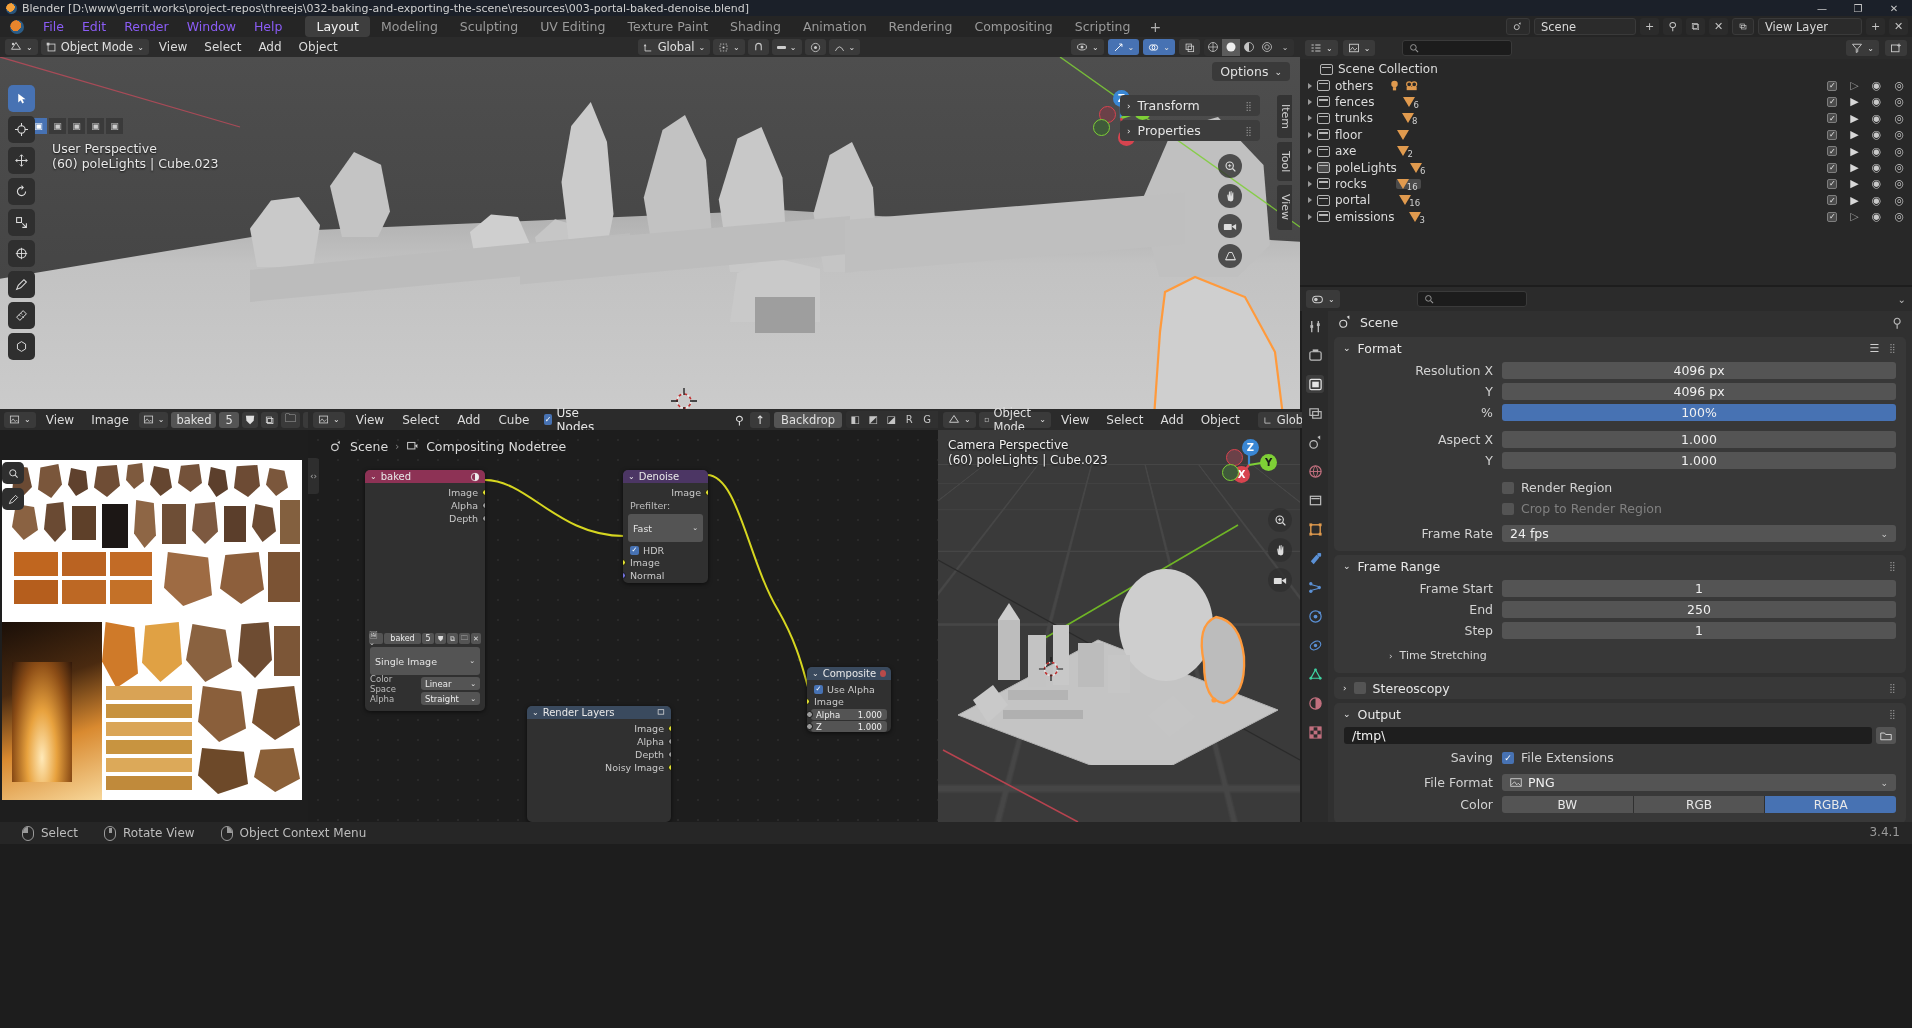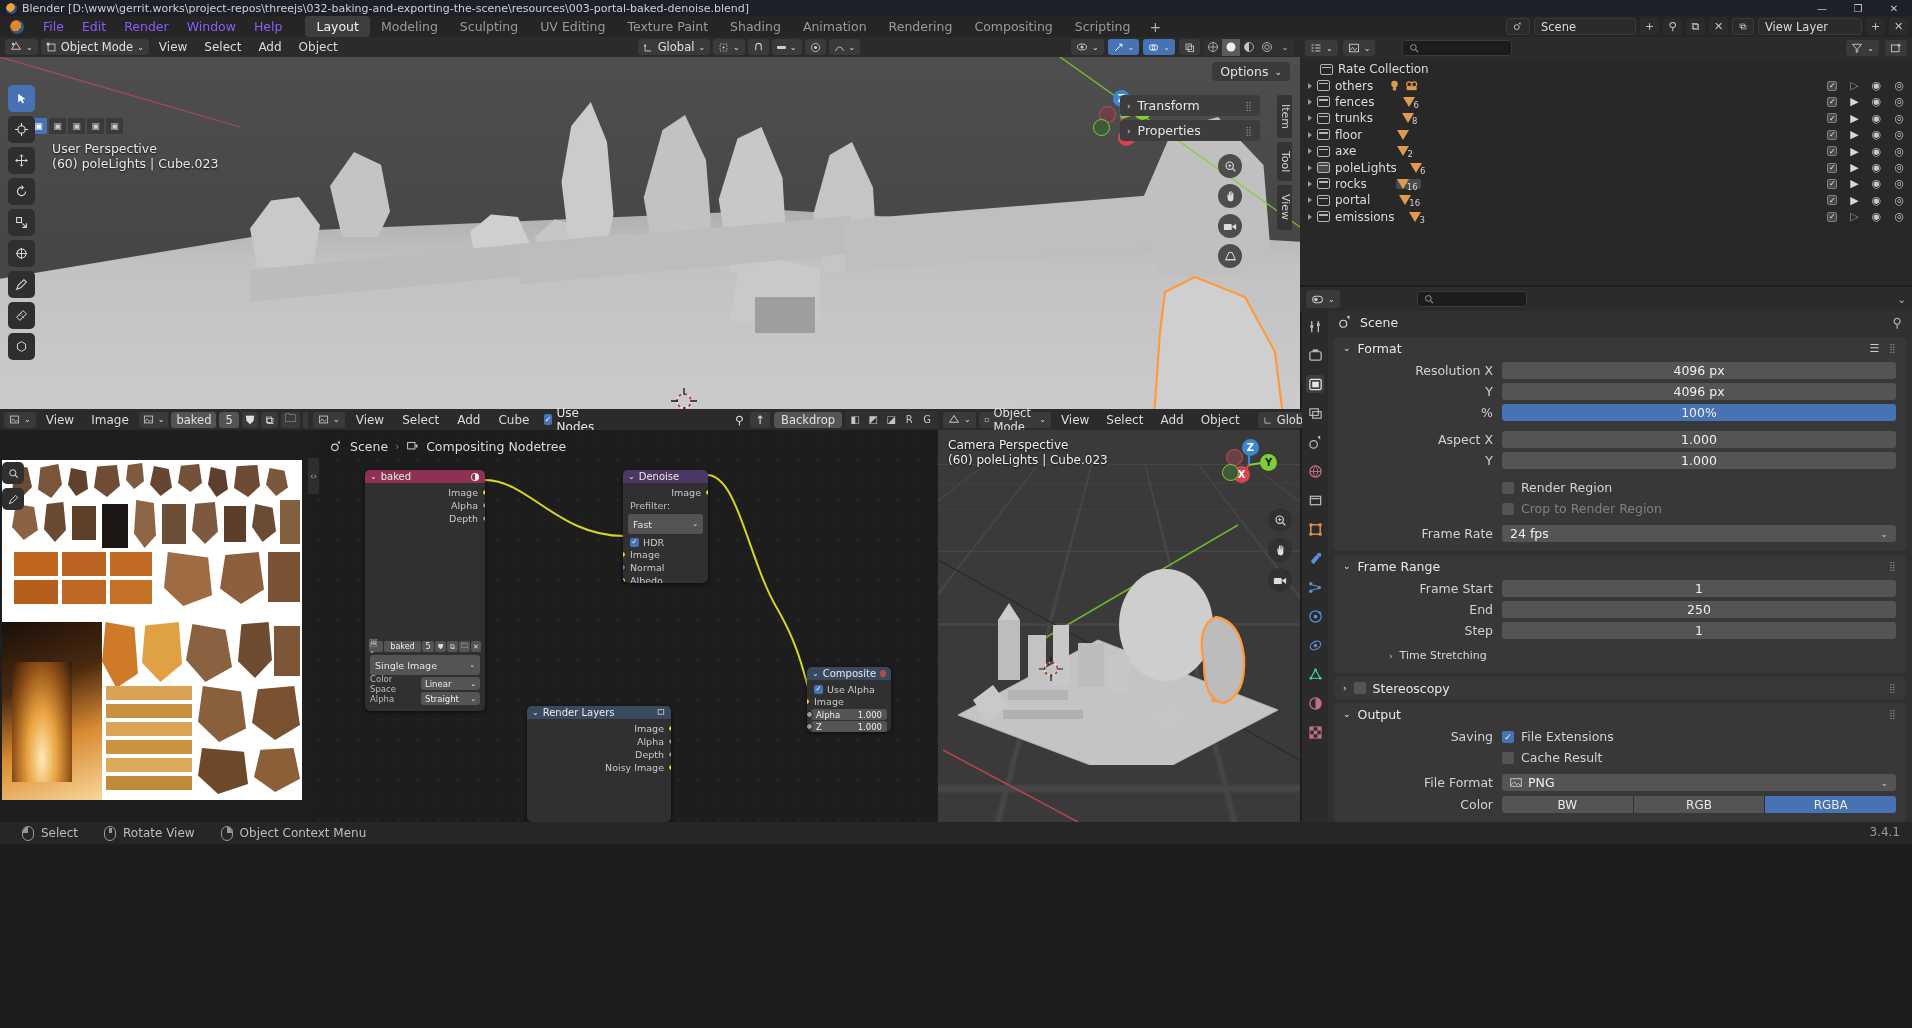--- a/index.html
+++ b/index.html
@@ -116,21 +116,21 @@
   .node{position:absolute;border-radius:5px;background:#303030;
      box-shadow:0 1px 4px rgba(0,0,0,.6); overflow:hidden;}
   .node-hdr{height:13px;display:flex;align-items:center;padding:0 5px;gap:4px;
      font-size:10px;color:#e8e8e8;}
   .node-body{padding:3px 0 5px 0;}
   .sock-row{height:13px;display:flex;align-items:center;font-size:9.5px;color:#c9c9c9;position:relative;padding:0 7px;}
   .sock{position:absolute;width:7px;height:7px;border-radius:50%;border:1px solid #111;}
   .sock.left{left:-4px;} .sock.right{right:-4px;}
   .sock.yellow{background:#e2e232;} .sock.grey{background:#9b9b9b;}
   .sock.blue{background:#7272dd;}
-  .node-field{margin:2px 5px;height:20px;background:#545454;border-radius:3px;display:flex;
+  .node-field{margin:2px 5px;height:28px;background:#545454;border-radius:3px;display:flex;
      align-items:center;padding:0 5px;font-size:9.5px;color:#e4e4e4;justify-content:flex-end;}
   .node-chk{display:flex;align-items:center;gap:4px;padding:0 7px;height:12px;font-size:9.5px;color:#ccc;}
   .cbox{width:9px;height:9px;border-radius:2px;background:#4772b3;display:flex;align-items:center;
      justify-content:center;color:#fff;font-size:7px;}
   .node-label{padding:1px 7px;font-size:9.5px;color:#bdbdbd;}
 
   
   .cv-header{position:absolute;left:938px;top:409px;width:362px;height:21px;background:#2b2b2b;
      display:flex;align-items:center;padding-left:5px;gap:3px;}
   .cv-area{position:absolute;left:938px;top:430px;width:362px;height:392px;
@@ -990,21 +990,21 @@
             <rect x="2" y="4" width="10" height="9" fill="none" stroke="#ccc" stroke-width="1.2"></rect>
             <path d="M12 2v5M9.5 4.5h5" stroke="#ccc" stroke-width="1.2"></path>
           </svg>
       </div>
     </div>
   </div>
 
   <div class="outliner">
     <div class="out-row" style="padding-left:20px;">
       <div class="out-ico"></div>
-      <span>Rate Collection</span>
+      <span>Scene Collection</span>
     </div>
 
     <div class="out-row">
       <div class="tri"></div>
       <div class="out-ico"></div>
       <span>others</span>
       <span style="margin-left:10px;display:flex;gap:4px;align-items:center;">
         <svg width="13" height="13" viewBox="0 0 16 16">
             <circle cx="8" cy="6" r="4" fill="#e09a4e"></circle>
             <rect x="6" y="10" width="4" height="4" fill="#e09a4e"></rect>
@@ -1370,32 +1370,33 @@
         <span class="grip">⣿</span>
       </div>
     </div>
 
     <div class="panel">
       <div class="panel-hdr">
         <span style="font-size:9px;">⌄</span>
         <span>Output</span>
         <span class="grip">⣿</span>
       </div>
+      <div style="display:flex;align-items:center;margin:2px 10px 4px 10px;gap:4px;">
+        <div class="pfield dark" style="flex:1;">/tmp\</div>
+        <div style="width:20px;height:17px;background:#545454;border-radius:3px;display:flex;align-items:center;justify-content:center;">
+          <svg width="12" height="10" viewBox="0 0 16 12">
+              <path d="M1 2h5l1.5 2H15v7H1Z" fill="none" stroke="#ddd" stroke-width="1.2"></path>
+            </svg>
+        </div>
+      </div>
       <div class="prow">
         <div class="plabel">Saving</div>
         <div class="pcheck">
           <span class="box on">✓</span>
           <span>File Extensions</span>
-        </div>
-      </div>
-      <div class="prow">
-        <div class="plabel"></div>
-        <div class="pcheck">
-          <span class="box"></span>
-          <span>Cache Result</span>
         </div>
       </div>
       <div class="prow" style="margin-top:6px;">
         <div class="plabel">File Format</div>
         <div class="pfield sel-drop">
           <svg width="12" height="11" viewBox="0 0 16 12" style="margin-right:6px;">
               <rect x="1" y="1" width="14" height="10" fill="none" stroke="#ddd" stroke-width="1.1"></rect>
               <path d="M2 9 L6 5 L9 9 L11 7 L14 10" fill="none" stroke="#ddd" stroke-width="1.1"></path>
             </svg>
           <span>PNG</span>

